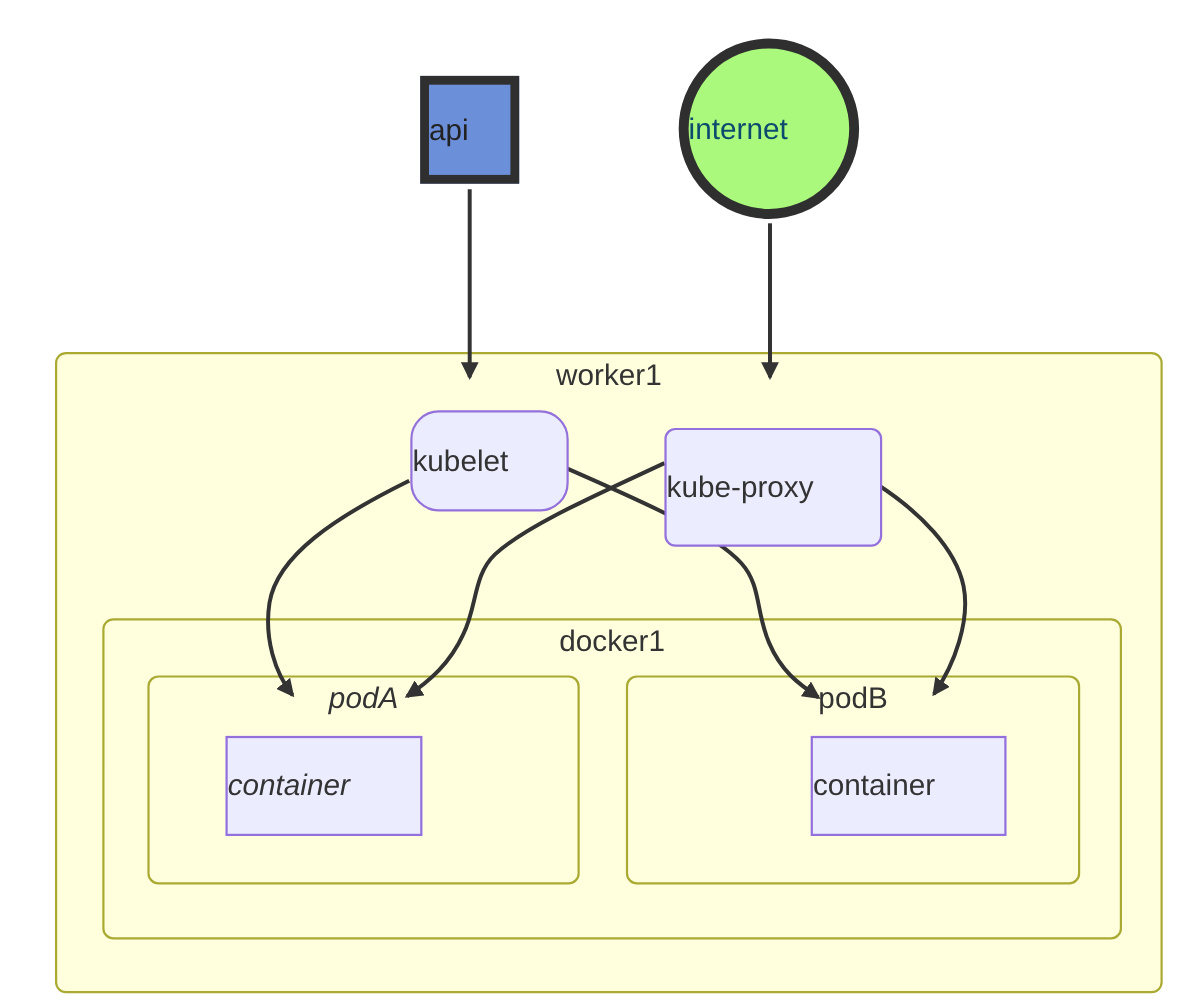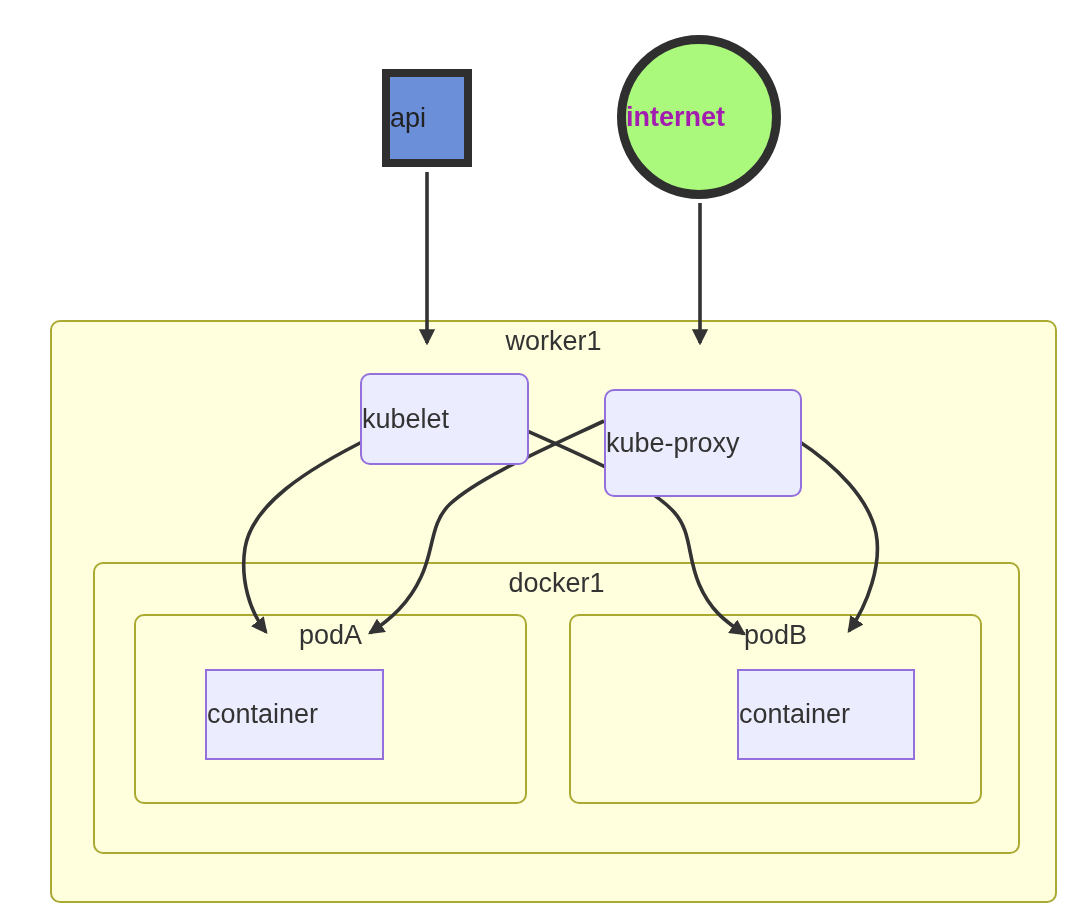--- a/index.html
+++ b/index.html
@@ -55,22 +55,21 @@
   }
   .node.square {
     background: var(--api-fill, #6c8fd9);
     border: 8px solid var(--api-border, #2f2f2f);
     color: #222222;
   }
   .node.circle {
     background: var(--internet-fill, #aaf97c);
     border: 9px solid var(--internet-border, #2f2f2f);
     border-radius: 50%;
-    color: #a21caf;
-    font-weight: bold;
+    color: #0c4a6e;
   }
   svg.edges {
     position: absolute;
     left: 0;
     top: 0;
     z-index: 5;
     pointer-events: none;
   }
   path.edge {
     stroke: var(--edge-color, #333333);
@@ -82,32 +81,32 @@
   }
 </style>
 </head>
 <body>
 
 <div class="canvas">
 
   <div class="cluster" style="left:50px; top:295px; width:1007px; height:583px;margin-top:25px;">
     <div class="cluster-label">worker1</div>
 
-    <div class="node rounded" style="left:308px; top:51px; width:169px; height:92px;">
+    <div class="node rounded" style="left:321px; top:51px; width:144px; height:92px;border-radius:26px;">
       <span>kubelet</span>
     </div>
 
     <div class="node rounded" style="left:552px; top:67px; width:198px; height:108px;">
       <span>kube-proxy</span>
     </div>
 
     <div class="cluster" style="left:41px; top:240px; width:927px; height:292px;padding-left:32px;">
       <div class="cluster-label">docker1</div>
 
-      <div class="cluster" style="left:39px; top:50px; width:393px; height:190px;">
+      <div class="cluster" style="left:39px; top:50px; width:393px; height:190px;font-style:italic;">
         <div class="cluster-label">podA</div>
         <div class="node rect" style="left:69px; top:53px; width:179px; height:91px;">
           <span>container</span>
         </div>
       </div>
 
       <div class="cluster" style="left:474px; top:50px; width:413px; height:190px;">
         <div class="cluster-label">podB</div>
         <div class="node rect" style="left:166px; top:53px; width:178px; height:91px;">
           <span>container</span>

